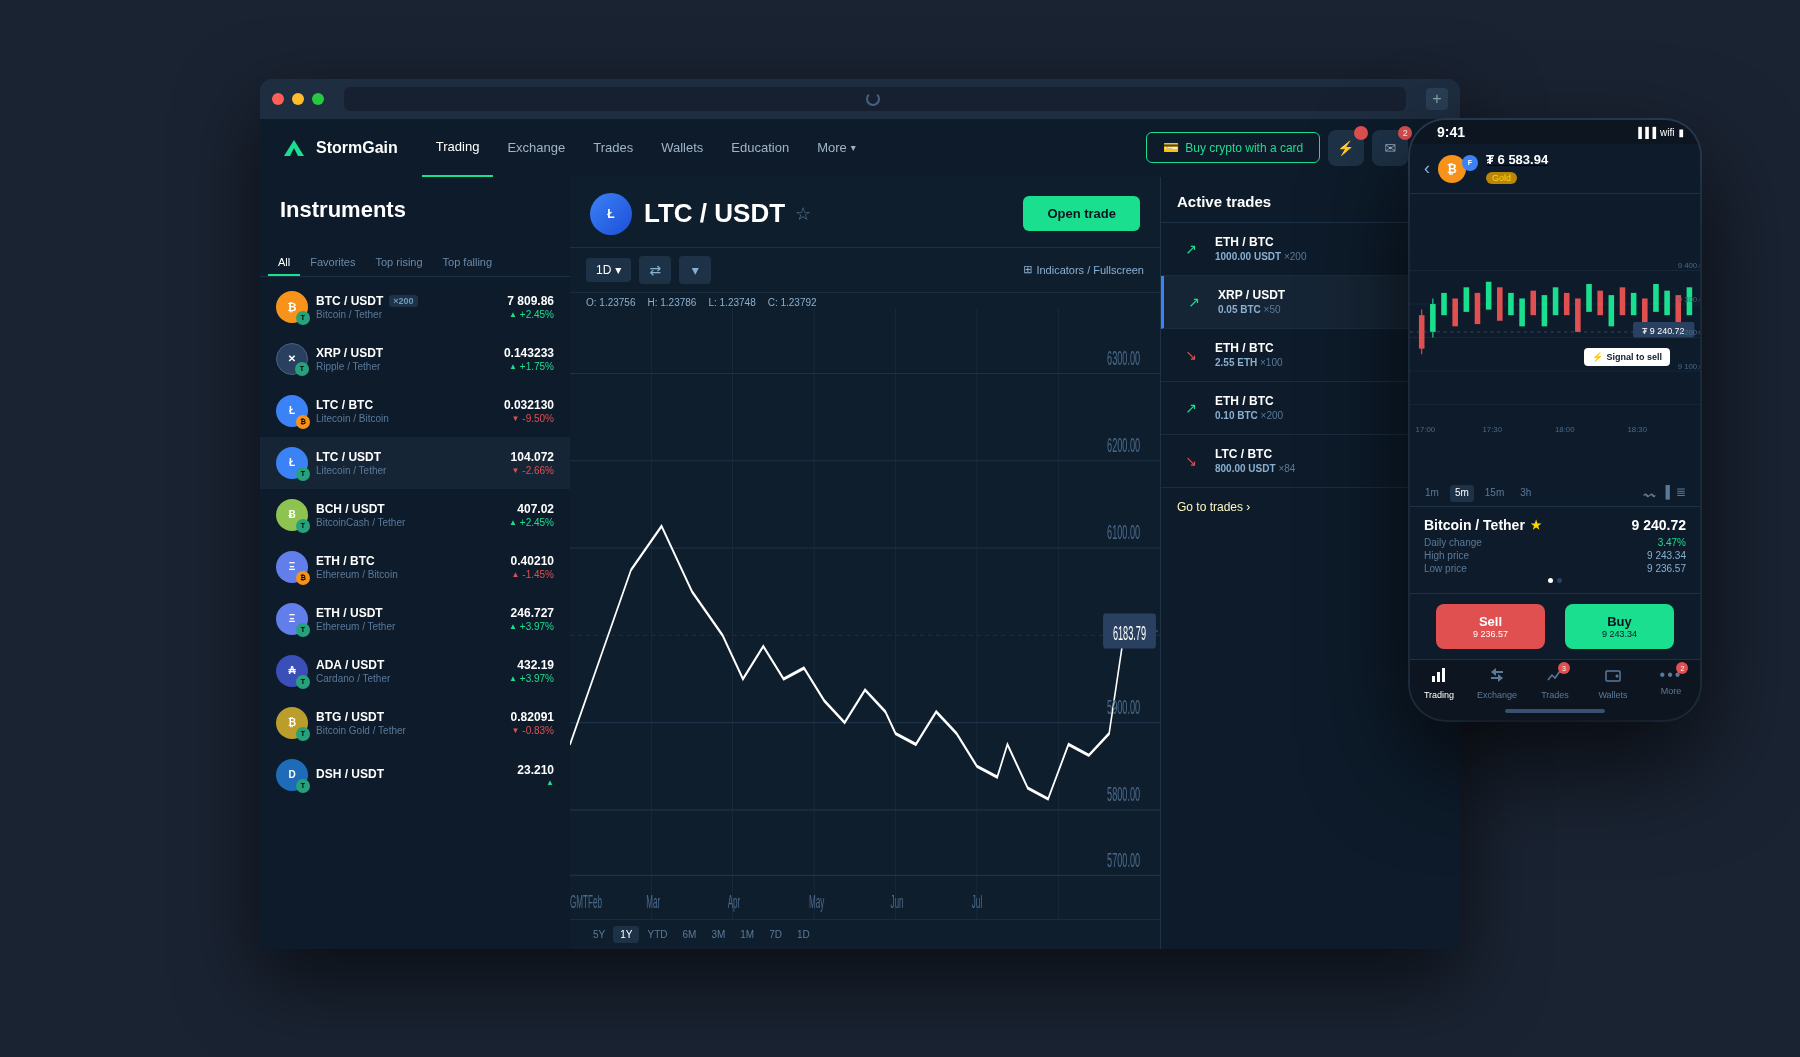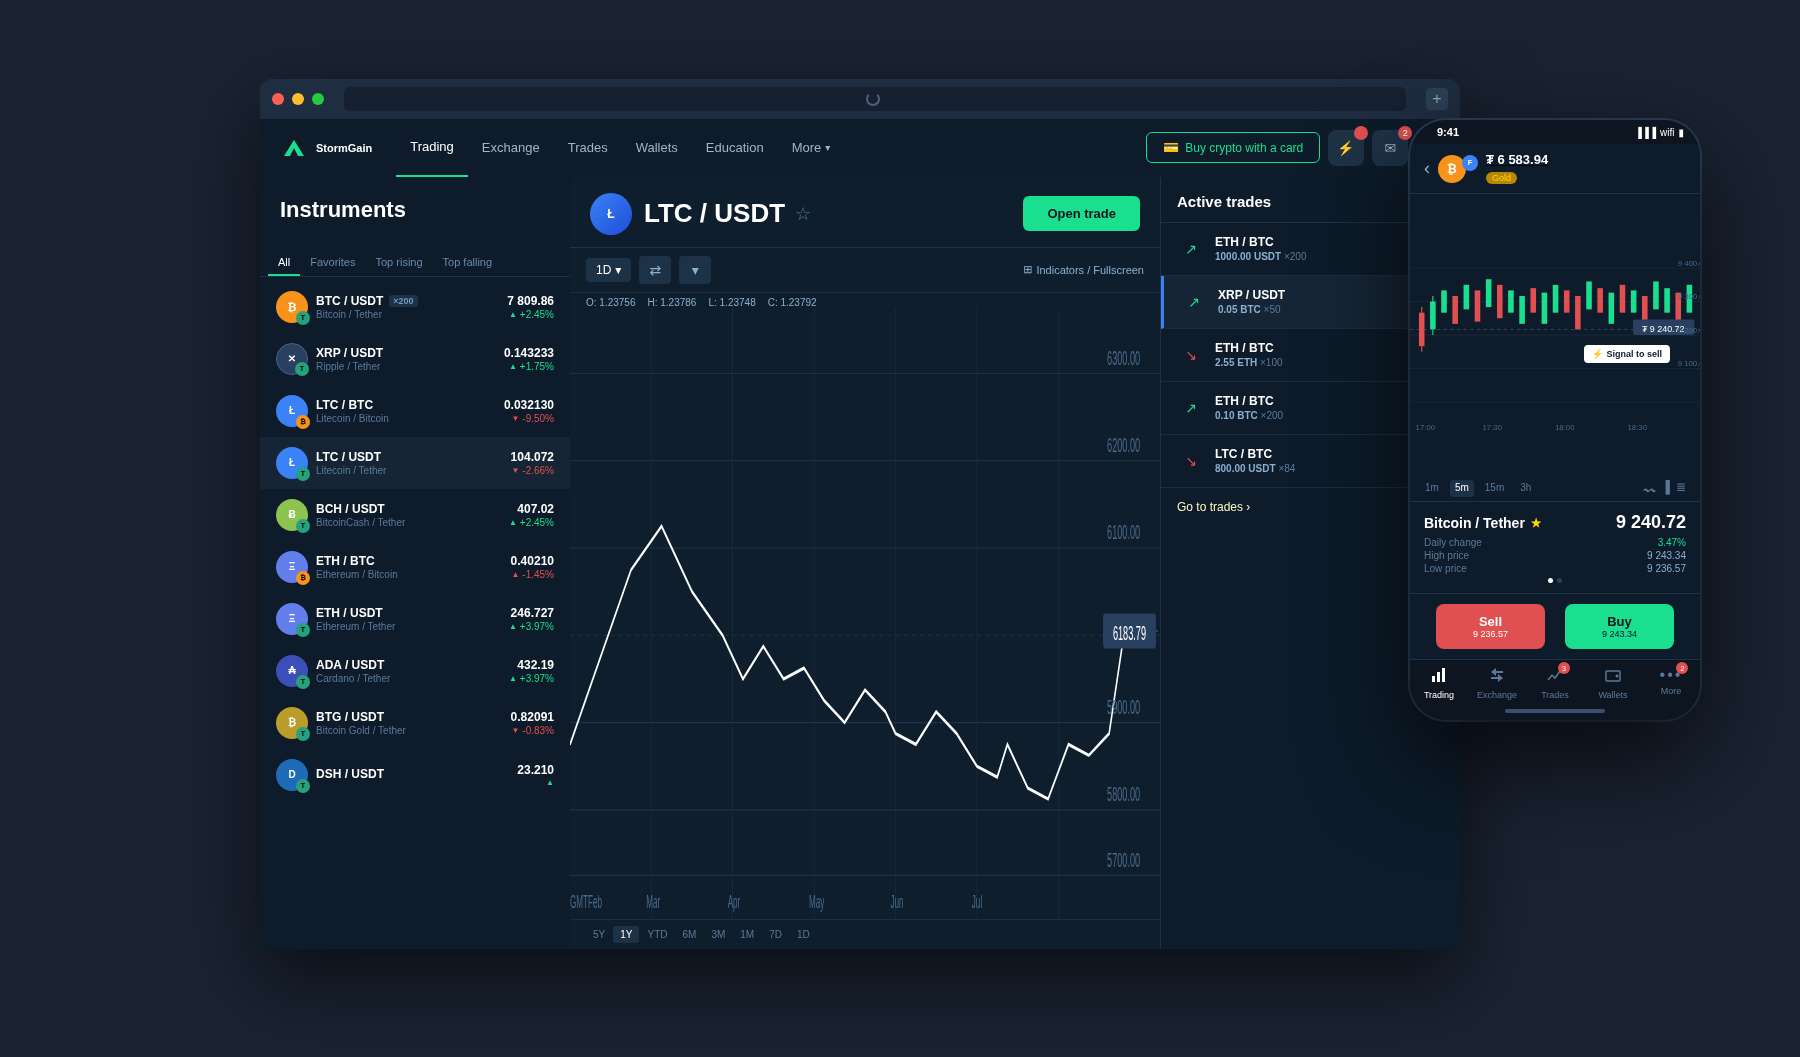--- a/index.html
+++ b/index.html
@@ -95,21 +95,21 @@
       margin-right: 24px;
     }
 
     .logo-icon {
       width: 28px;
       height: 28px;
     }
 
     .logo-text {
       color: white;
-      font-size: 11px;
+      font-size: 16px;
       font-weight: 700;
     }
 
     .nav-item {
       color: #a0b4c8;
       font-size: 13px;
       padding: 0 14px;
       height: 58px;
       display: flex;
       align-items: center;
@@ -582,21 +582,21 @@
       display: flex;
       align-items: center;
       justify-content: space-between;
       padding: 0 16px;
       flex-shrink: 0;
       position: relative;
     }
 
     .phone-time {
       color: white;
-      font-size: 11px;
+      font-size: 14px;
       font-weight: 600;
       padding-left: 11px;
     }
 
     .phone-status-icons {
       display: flex;
       align-items: center;
       gap: 4px;
       color: white;
       font-size: 10px;
@@ -738,21 +738,21 @@
       color: white;
       font-size: 14px;
       font-weight: 700;
       display: flex;
       align-items: center;
       gap: 6px;
     }
 
     .phone-pair-price {
       color: white;
-      font-size: 18px;
+      font-size: 14px;
       font-weight: 700;
     }
 
     .phone-star { color: #ffd700; font-size: 12px; }
 
     .phone-stats {
       display: flex;
       flex-direction: column;
       gap: 2px;
       margin-top: 4px;

